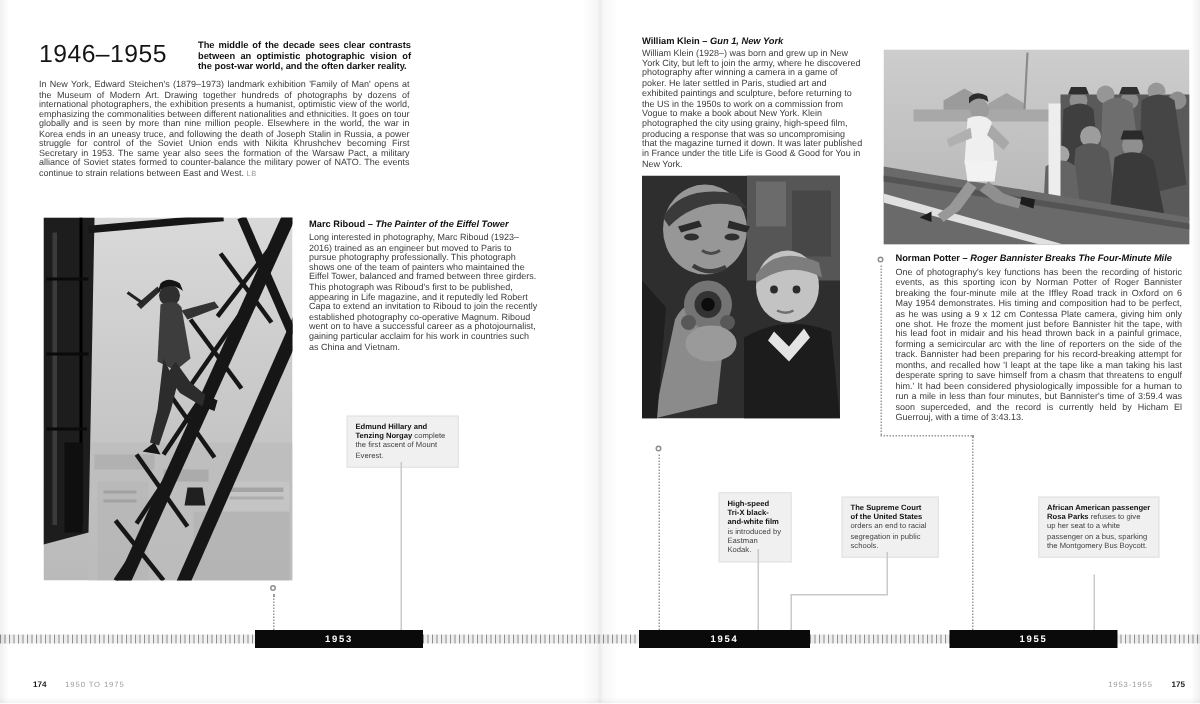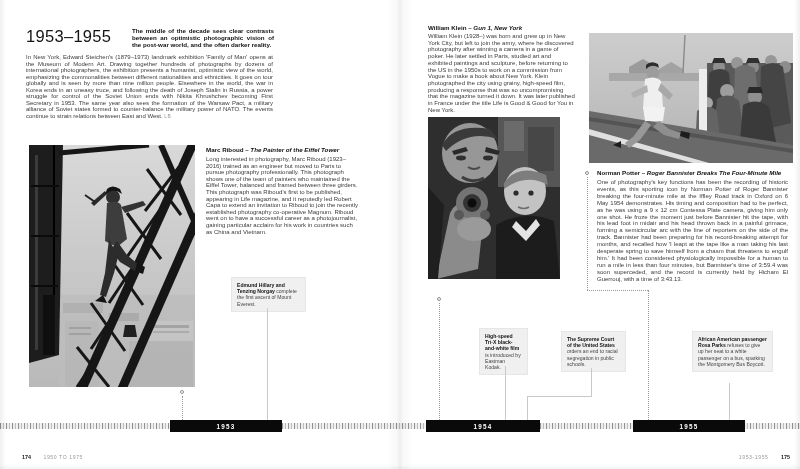--- a/index.html
+++ b/index.html
@@ -55,21 +55,21 @@
     background:linear-gradient(90deg,rgba(0,0,0,0) 0%,rgba(0,0,0,.03) 40%,rgba(0,0,0,.07) 50%,rgba(0,0,0,.03) 60%,rgba(0,0,0,0) 100%); }
   .edge-l { left:0; top:0; width:6px; height:469px; background:linear-gradient(90deg,rgba(0,0,0,.06),rgba(0,0,0,0)); }
   .edge-r { right:0; top:0; width:6px; height:469px; background:linear-gradient(270deg,rgba(0,0,0,.06),rgba(0,0,0,0)); }
   .edge-b { left:0; bottom:0; width:800px; height:4px; background:linear-gradient(0deg,rgba(0,0,0,.05),rgba(0,0,0,0)); }
 </style>
 </head>
 <body>
 
 <div id="spread">
 
-  <div class="abs years-head" style="left:26px; top:27px;">1953–1955</div>
+  <div class="abs years-head" style="left:26px; top:27px;">1946–1955</div>
 
   <div class="abs standfirst" style="left:132px; top:28px; width:142px;">The middle of the decade sees clear contrasts between an optimistic photographic vision of the post-war world, and the often darker reality.</div>
 
   <div class="abs bodytext" style="left:26px; top:54px; width:247px;">
     <span>In New York, Edward Steichen's (1879–1973) landmark exhibition 'Family of Man' opens at the Museum of Modern Art. Drawing together hundreds of photographs by dozens of international photographers, the exhibition presents a humanist, optimistic view of the world, emphasizing the commonalities between different nationalities and ethnicities. It goes on tour globally and is seen by more than nine million people. Elsewhere in the world, the war in Korea ends in an uneasy truce, and following the death of Joseph Stalin in Russia, a power struggle for control of the Soviet Union ends with Nikita Khrushchev becoming First Secretary in 1953. The same year also sees the formation of the Warsaw Pact, a military alliance of Soviet states formed to counter-balance the military power of NATO. The events continue to strain relations between East and West.</span>
     <span class="initials">LB</span>
   </div>
 
   <svg class="abs photo" style="left:29px; top:145px;" width="166" height="242" viewBox="0 0 166 242">
     <defs>

